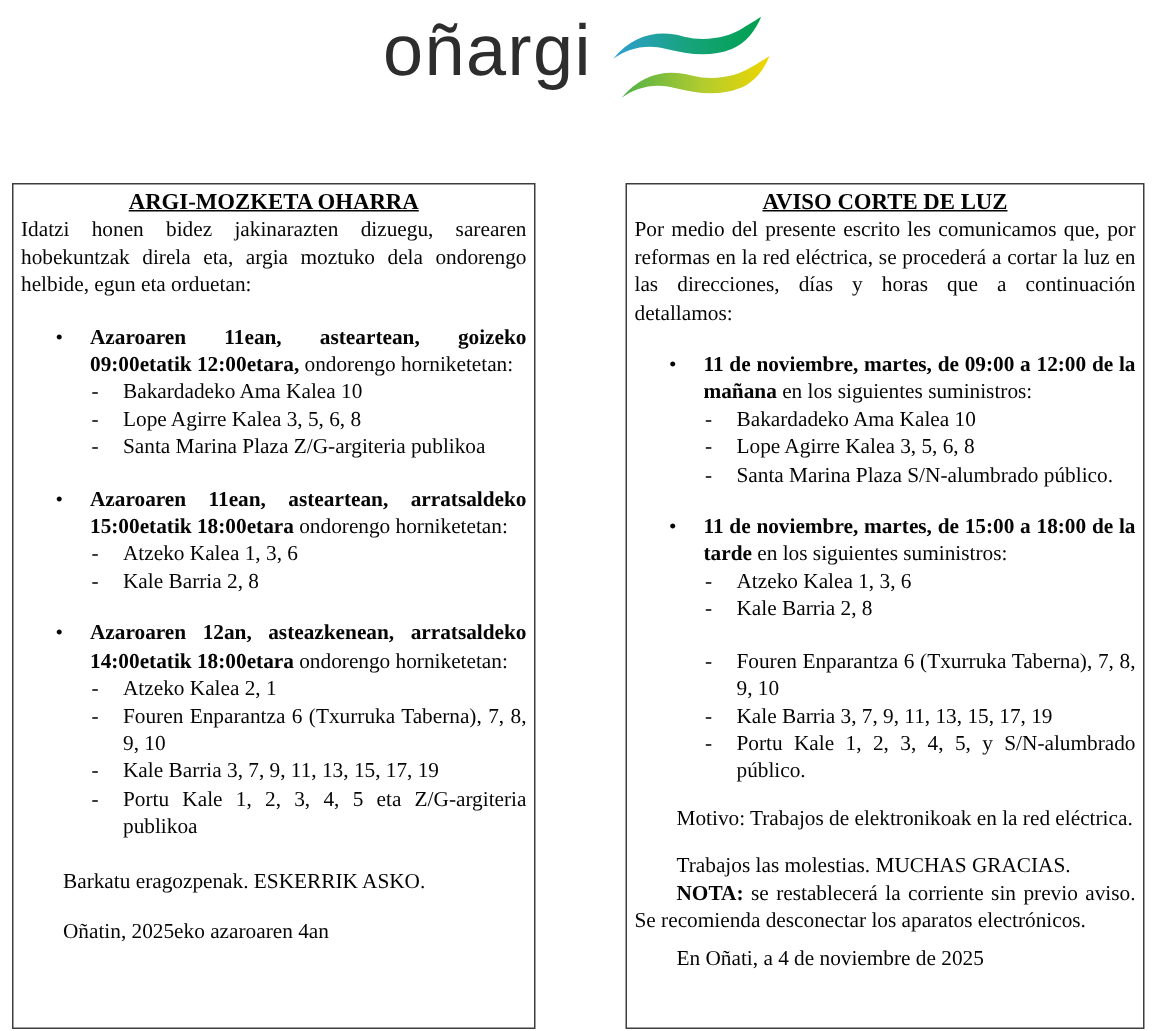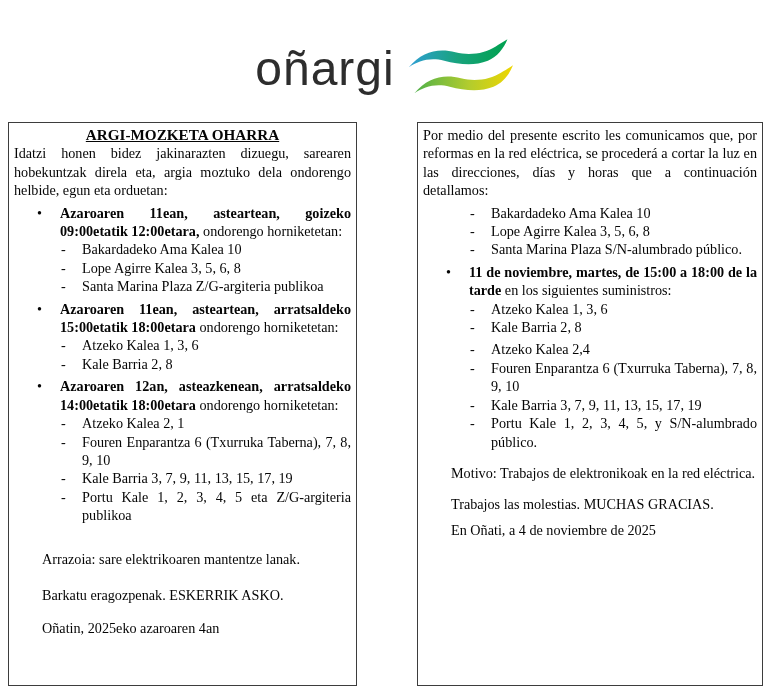--- a/index.html
+++ b/index.html
@@ -3,21 +3,21 @@
 <meta charset="utf-8">
 <style>
   html,body{margin:0;padding:0;}
   body{
     width:768px;height:687px;background:#ffffff;position:relative;
     font-family:"Liberation Serif", serif;color:#050505;
     -webkit-font-smoothing:antialiased;overflow:hidden;
   }
   
   .logo-row{
-    display:flex;justify-content:center;align-items:flex-end;
+    display:flex;justify-content:center;align-items:flex-start;
     padding-top:4px;height:100px;box-sizing:border-box;gap:12px;
   }
   .logo-text{
     font-family:"Liberation Sans", sans-serif;font-weight:300;
     font-size:48px;line-height:62px;color:#2d2d2d;letter-spacing:1px;
   }
   .logo-waves{margin-top:6px;}
   
   .notice{
     position:absolute;top:122px;height:564px;box-sizing:border-box;
@@ -25,21 +25,21 @@
     padding:3px 5px 1px 5px;font-size:14.2px;line-height:18.4px;
     text-align:justify;overflow:hidden;
   }
   #basque-box{left:8px;width:349px;}
   #spanish-box{left:417px;width:346px;}
   .notice-title{
     text-align:center;font-weight:bold;text-decoration:underline;
     font-size:15.2px;line-height:18.4px;
   }
   .bold{font-weight:bold;}
-  .bullet-group{margin-top:4px;}
+  .bullet-group{margin-top:16px;}
   .bullet-lead{position:relative;padding-left:46px;text-align:justify;}
   .bullet-lead::before{content:"\2022";position:absolute;left:23px;top:0;}
   .sub-item{position:relative;padding-left:68px;text-align:justify;}
   .sub-item::before{content:"-";position:absolute;left:47px;top:0;}
   .para-indent{text-indent:28px;text-align:justify;}
   #basque-box .reason{margin-top:25px;}
   #basque-box .thanks{margin-top:18px;}
   #basque-box .dateline{margin-top:15px;}
   #spanish-box .reason{margin-top:13px;}
   #spanish-box .thanks{margin-top:13px;}
@@ -86,43 +86,44 @@
   </div>
 
   <div class="bullet-group">
     <div class="bullet-lead"><span class="bold">Azaroaren 12an, asteazkenean, arratsaldeko 14:00etatik 18:00etara</span><span> ondorengo horniketetan:</span></div>
     <div class="sub-item">Atzeko Kalea 2, 1</div>
     <div class="sub-item">Fouren Enparantza 6 (Txurruka Taberna), 7, 8, 9, 10</div>
     <div class="sub-item">Kale Barria 3, 7, 9, 11, 13, 15, 17, 19</div>
     <div class="sub-item">Portu Kale 1, 2, 3, 4, 5 eta Z/G-argiteria publikoa</div>
   </div>
 
-  <div class="para-indent reason">Arrazoia: sare elektrikoaren mantentze lanak.</div>
   <div class="para-indent thanks">Barkatu eragozpenak. ESKERRIK ASKO.</div>
   <div class="para-indent dateline">Oñatin, 2025eko azaroaren 4an</div>
 </div>
 
 <div class="notice" id="spanish-box">
+  <div class="notice-title">AVISO CORTE DE LUZ</div>
   <div class="intro">Por medio del presente escrito les comunicamos que, por reformas en la red eléctrica, se procederá a cortar la luz en las direcciones, días y horas que a continuación detallamos:</div>
 
   <div class="bullet-group">
+    <div class="bullet-lead"><span class="bold">11 de noviembre, martes, de 09:00 a 12:00 de la mañana</span><span> en los siguientes suministros:</span></div>
     <div class="sub-item">Bakardadeko Ama Kalea 10</div>
     <div class="sub-item">Lope Agirre Kalea 3, 5, 6, 8</div>
     <div class="sub-item">Santa Marina Plaza S/N-alumbrado público.</div>
   </div>
 
   <div class="bullet-group">
     <div class="bullet-lead"><span class="bold">11 de noviembre, martes, de 15:00 a 18:00 de la tarde</span><span> en los siguientes suministros:</span></div>
     <div class="sub-item">Atzeko Kalea 1, 3, 6</div>
     <div class="sub-item">Kale Barria 2, 8</div>
   </div>
 
   <div class="bullet-group">
-    <div class="sub-item">Atzeko Kalea 2,4</div>
     <div class="sub-item">Fouren Enparantza 6 (Txurruka Taberna), 7, 8, 9, 10</div>
     <div class="sub-item">Kale Barria 3, 7, 9, 11, 13, 15, 17, 19</div>
     <div class="sub-item">Portu Kale 1, 2, 3, 4, 5, y S/N-alumbrado público.</div>
   </div>
 
   <div class="para-indent reason">Motivo: Trabajos de elektronikoak en la red eléctrica.</div>
   <div class="para-indent thanks">Trabajos las molestias. MUCHAS GRACIAS.</div>
+  <div class="para-indent note"><span class="bold">NOTA:</span><span> se restablecerá la corriente sin previo aviso. Se recomienda desconectar los aparatos electrónicos.</span></div>
   <div class="para-indent dateline">En Oñati, a 4 de noviembre de 2025</div>
 </div>
 
 </body></html>

